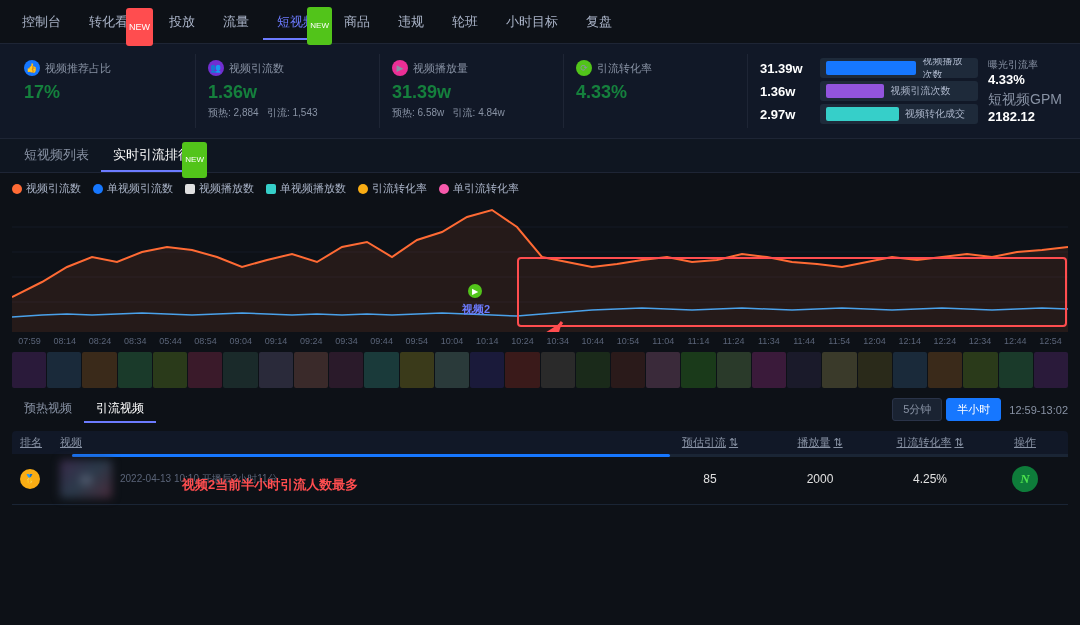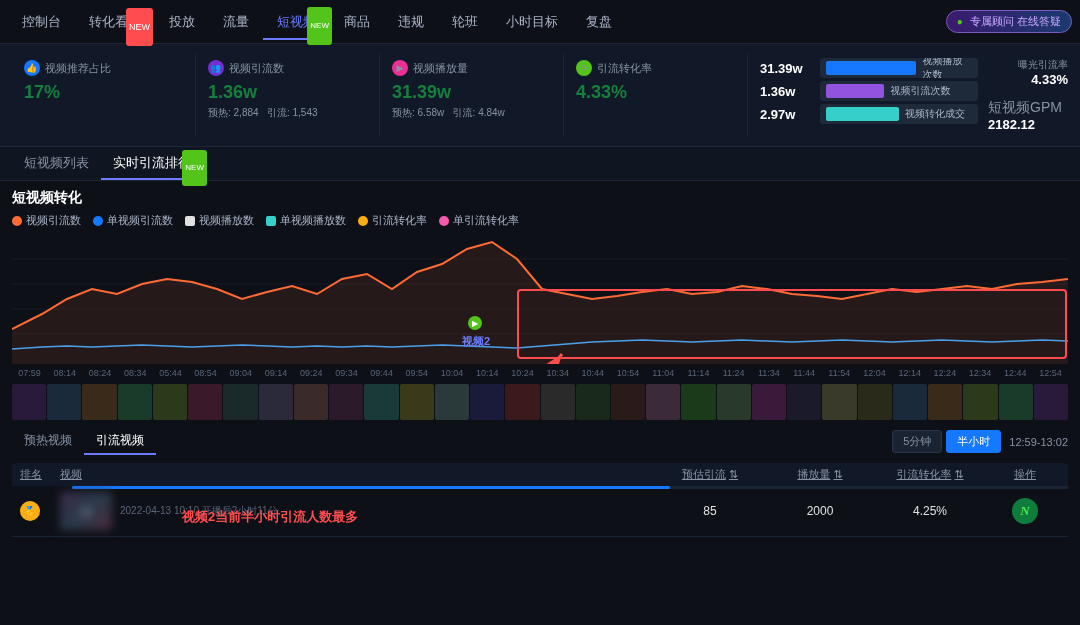--- a/index.html
+++ b/index.html
@@ -393,24 +393,20 @@
   <div class="nav-item active" style="position:relative">
     <span>短视频</span>
     <span class="nav-badge-new" style="right:-2px; top:3px; font-size:8px; padding:1px 3px;">NEW</span>
   </div>
   <div class="nav-item">商品</div>
   <div class="nav-item">违规</div>
   <div class="nav-item">轮班</div>
   <div class="nav-item">小时目标</div>
   <div class="nav-item">复盘</div>
   <div class="nav-spacer"></div>
-  <div class="nav-expert">
-    <span class="nav-dot">●</span>
-    <span>专属顾问 在线答疑</span>
-  </div>
 </div>
 
 <div class="stats-row">
 
   <div class="stat-card">
     <div class="stat-label">
       <span class="stat-icon stat-icon-blue">👍</span>
       <span>视频推荐占比</span>
     </div>
     <div class="stat-value">17%</div>
@@ -471,21 +467,21 @@
         <div class="right-stat-row">
           <div class="right-stat-val">2.97w</div>
           <div class="right-stat-bar-bg">
             <div style="width:50%; height:14px; background:#36cfc9; border-radius:2px;"></div>
             <span>视频转化成交</span>
           </div>
         </div>
       </div>
 
       <div class="right-extra">
-        <div style="margin-bottom:12px;text-align:right;">
+        <div style="margin-bottom:4px;">
           <div style="font-size:10px; color:#8892a4;">曝光引流率</div>
           <div class="right-extra-val">4.33%</div>
         </div>
         <div>
           <div style="font-size:14px; color:#8892a4;">短视频GPM</div>
           <div class="right-extra-val">2182.12</div>
         </div>
       </div>
     </div>
   </div>
@@ -493,21 +489,20 @@
 
 <div class="tabs-row">
   <div class="tab-item">短视频列表</div>
   <div class="tab-item active" style="position:relative">
     <span>实时引流排行</span>
     <span style="background:#52c41a; color:#fff; font-size:8px; padding:1px 3px; border-radius:3px; position:absolute; top:4px; right:-4px;">NEW</span>
   </div>
 </div>
 
 <div class="chart-section">
-  <div class="chart-title">短视频转化</div>
   <div class="legend-row">
     <div class="legend-item">
       <div class="legend-dot legend-dot-orange"></div>
       <span>视频引流数</span>
     </div>
     <div class="legend-item">
       <div class="legend-dot legend-dot-blue"></div>
       <span>单视频引流数</span>
     </div>
     <div class="legend-item">

